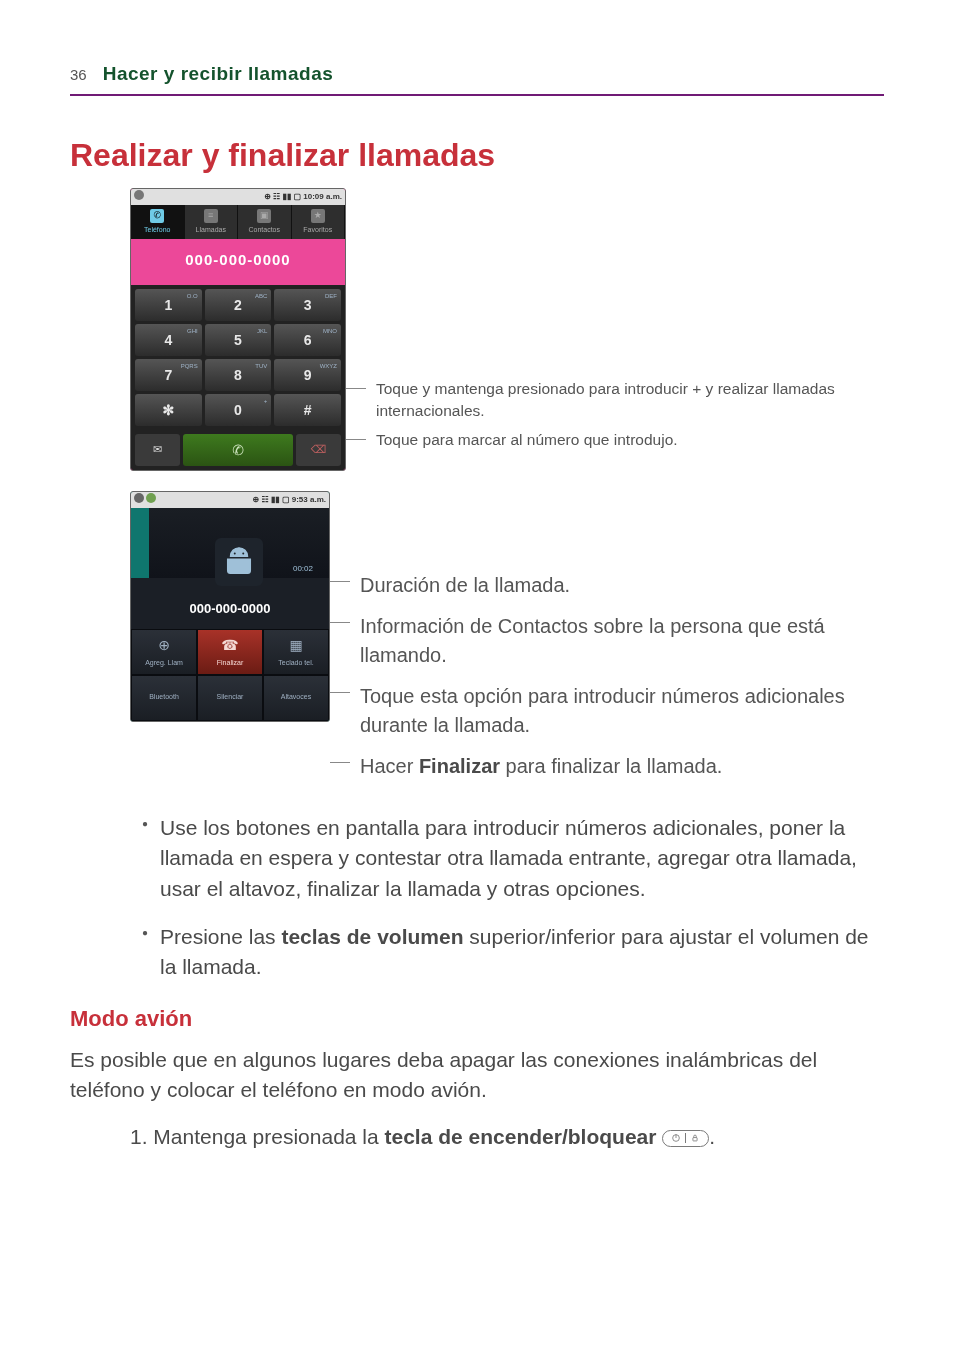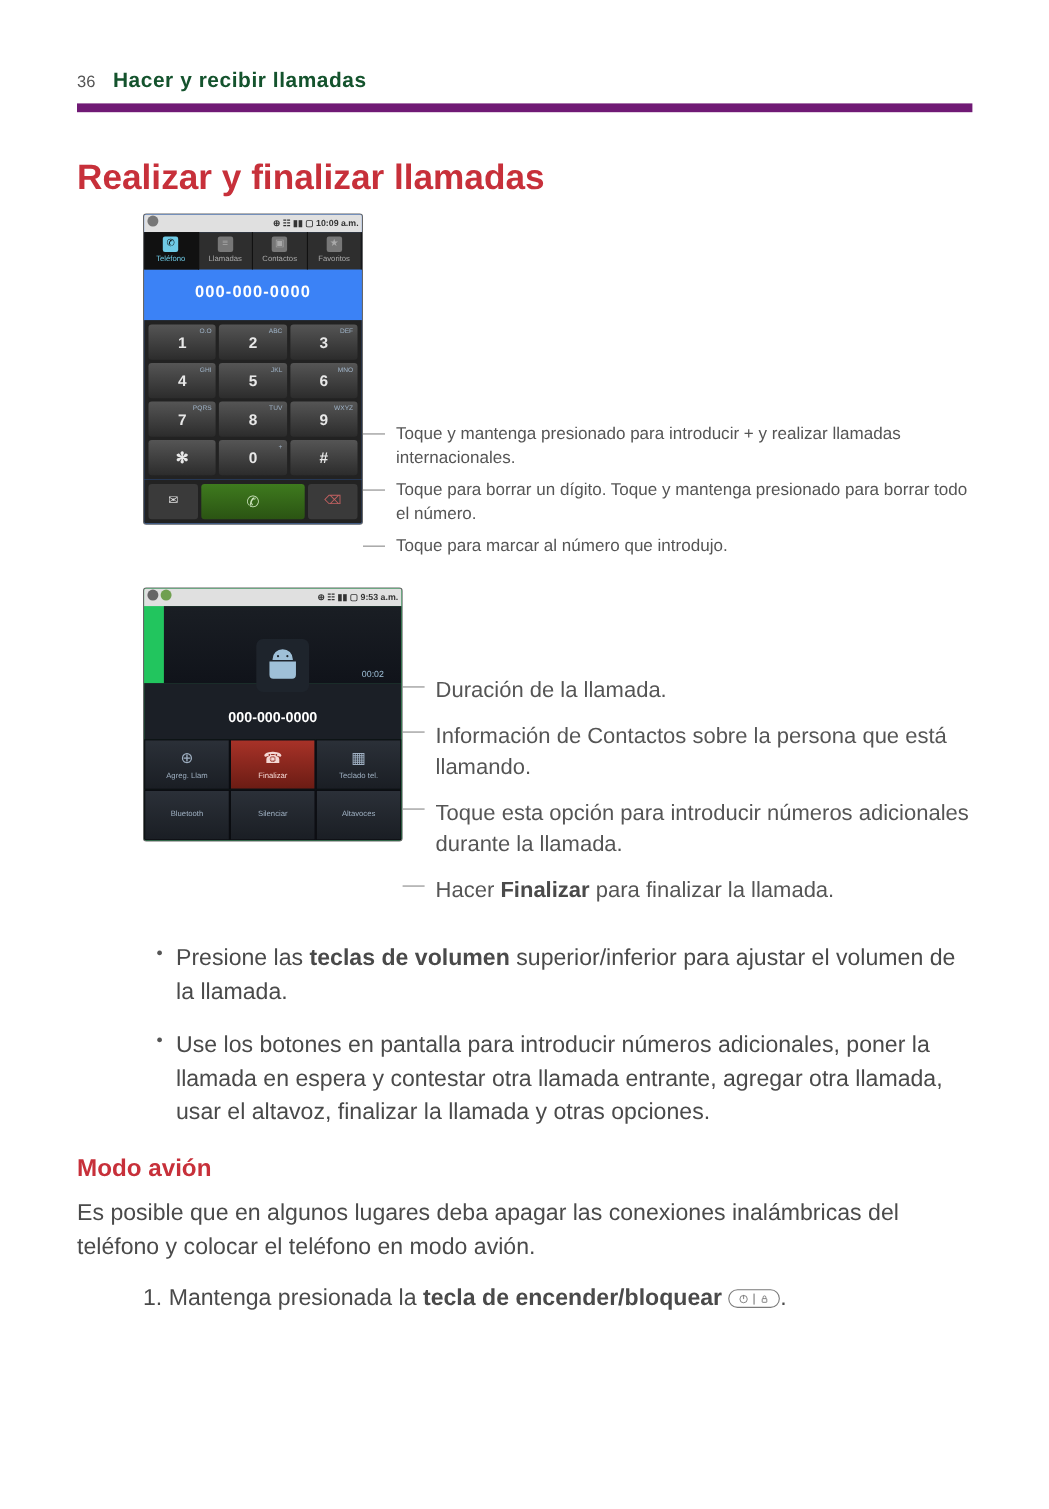--- a/index.html
+++ b/index.html
@@ -10,37 +10,37 @@
     background: #fff;
     padding: 60px 70px 40px 70px;
     font-size: 21px;
     line-height: 1.45;
   }
   .header-row {
     display: flex;
     align-items: baseline;
     gap: 16px;
     padding-bottom: 6px;
-    border-bottom: 8px solid #701a75;
+    border-bottom: 2px solid #701a75;
     margin-bottom: 36px;
   }
   .page-num { font-size: 15px; color: #555; }
   .header-title { font-size: 19px; font-weight: 700; color: #14532d; letter-spacing: .5px; text-align: right;}
   .heading {
     font-size: 32px;
     color: #c7303a;
     font-weight: 700;
     margin-bottom: 10px;
   }
 
   
   .mock-wrap { display: flex; gap: 20px; align-items: flex-start; margin-bottom: 20px; }
   .phone {
-    width: 200px;
-    background: #3b82f6;
+    width: 216px;
+    background: #ec4899;
     border: 1px solid #666;
     border-radius: 3px;
     overflow: hidden;
     font-size: 9px;
     color: #ccc;
   }
   .statusbar {
     background: #e0e0e0;
     color: #333;
     height: 16px;
@@ -149,22 +149,22 @@
   }
   .callouts1 .co { margin-bottom: 6px; position: relative; padding-left: 10px;}
   .callouts1 .co::before {
     content:"";
     position:absolute; left:-20px; top:10px;
     width:20px; height:1px; background:#888;
   }
 
   
   .phone2 {
-    width: 236px;
-    background: #22c55e;
+    width: 200px;
+    background: #0f766e;
     border: 1px solid #666;
     border-radius: 3px;
     overflow: hidden;
     font-size: 9px;
     color: #ccc;
   }
   .status-left2 .ic2 {
     width: 10px; height: 10px; border-radius: 50%;
     display:inline-block; margin-right:2px;
   }
@@ -338,21 +338,20 @@
       <div class="btn-call">
           <span>✆</span>
         </div>
       <div class="btn-del">
           <span>⌫</span>
         </div>
     </div>
   </div>
   <div class="callouts1">
     <div class="co">Toque y mantenga presionado para introducir + y realizar llamadas internacionales.</div>
-    <div class="co">Toque para borrar un dígito. Toque y mantenga presionado para borrar todo el número.</div>
     <div class="co">Toque para marcar al número que introdujo.</div>
   </div>
 </div>
 
 <div class="mock-wrap" style="margin-left:60px;">
   <div class="phone2">
     <div class="statusbar">
       <span class="status-left2"><span class="ic2 a"></span><span class="ic2 b"></span></span>
       <span>⊕ ☷ ▮▮ ▢ <span>9:53 a.m.</span></span>
     </div>
@@ -395,22 +394,22 @@
   </div>
   <div class="callouts2">
     <div class="co">Duración de la llamada.</div>
     <div class="co">Información de Contactos sobre la persona que está llamando.</div>
     <div class="co">Toque esta opción para introducir números adicionales durante la llamada.</div>
     <div class="co"><span>Hacer </span><span class="bold">Finalizar</span><span> para finalizar la llamada.</span></div>
   </div>
 </div>
 
 <ul class="body-list">
+  <li>Use los botones en pantalla para introducir números adicionales, poner la llamada en espera y contestar otra llamada entrante, agregar otra llamada, usar el altavoz, finalizar la llamada y otras opciones.</li>
   <li><span>Presione las </span><span class="bold">teclas de volumen</span><span> superior/inferior para ajustar el volumen de la llamada.</span></li>
-  <li>Use los botones en pantalla para introducir números adicionales, poner la llamada en espera y contestar otra llamada entrante, agregar otra llamada, usar el altavoz, finalizar la llamada y otras opciones.</li>
 </ul>
 
 <h2 class="subheading">Modo avión</h2>
 <p class="para">Es posible que en algunos lugares deba apagar las conexiones inalámbricas del teléfono y colocar el teléfono en modo avión.</p>
 
 <ol class="numlist">
   <li>
     <span>1. Mantenga presionada la </span><span class="bold">tecla de encender/bloquear</span><span> </span>
     <span class="powerbtn">
       <svg viewBox="0 0 24 24">

